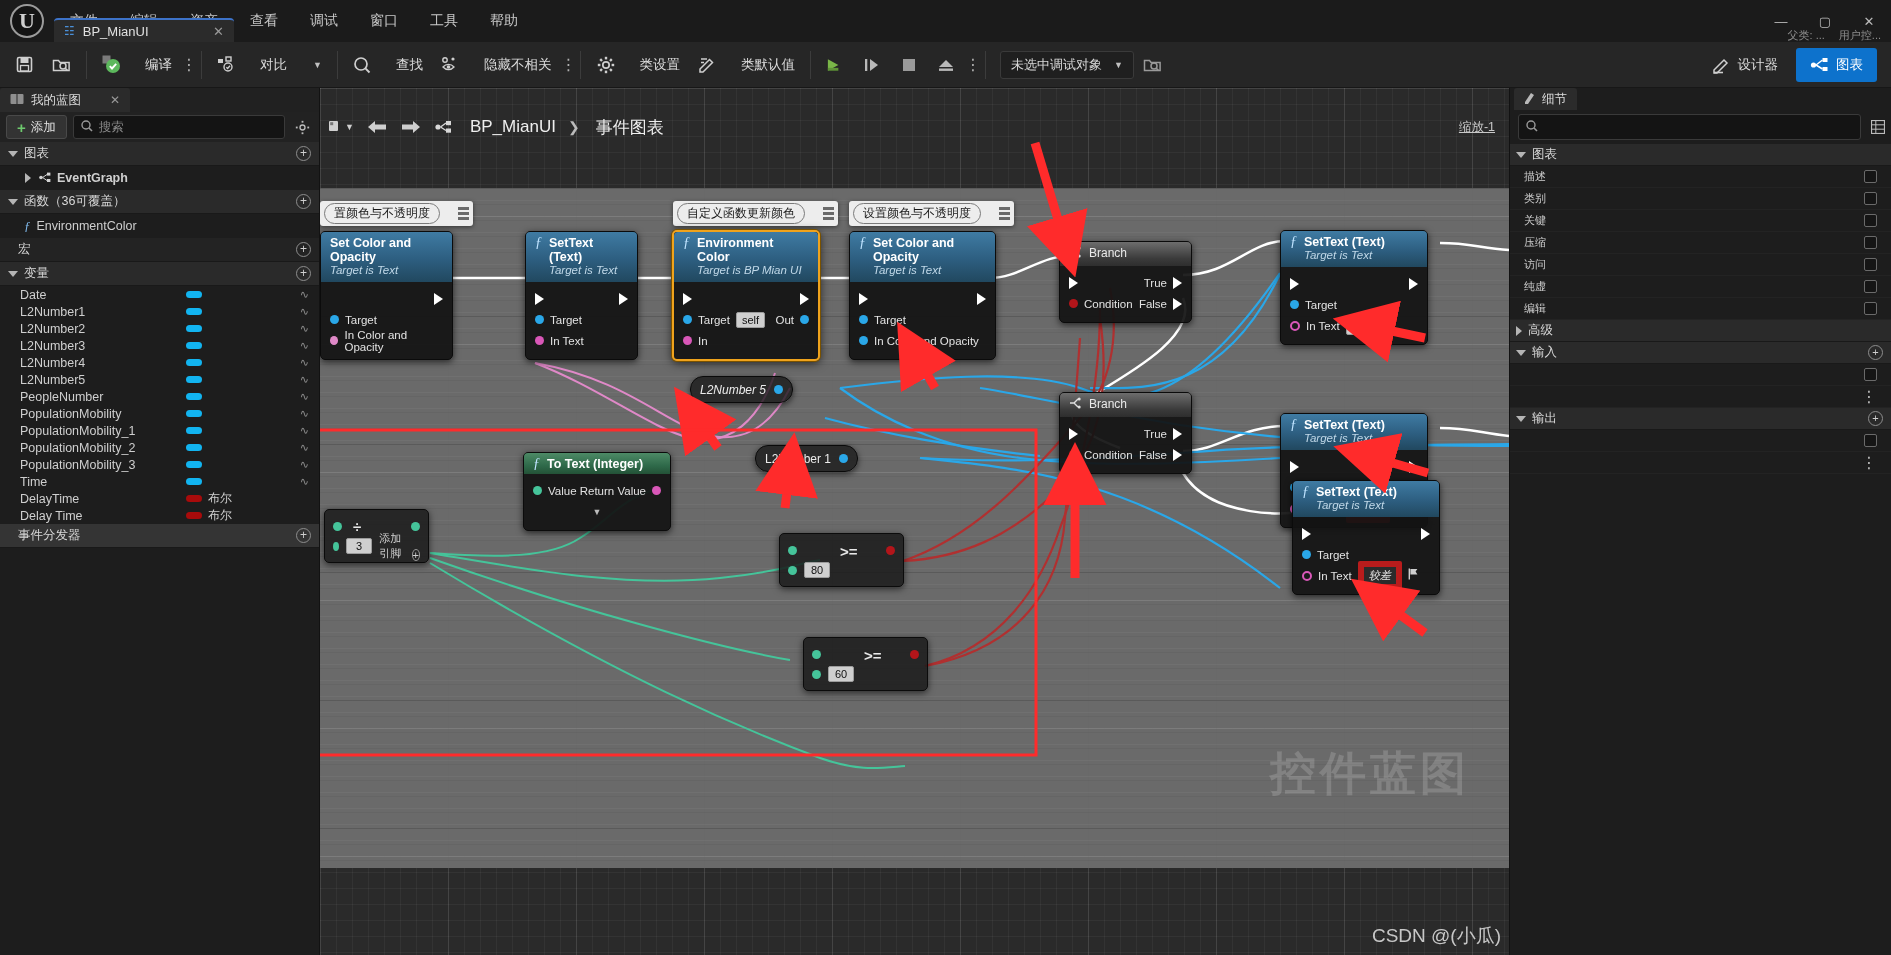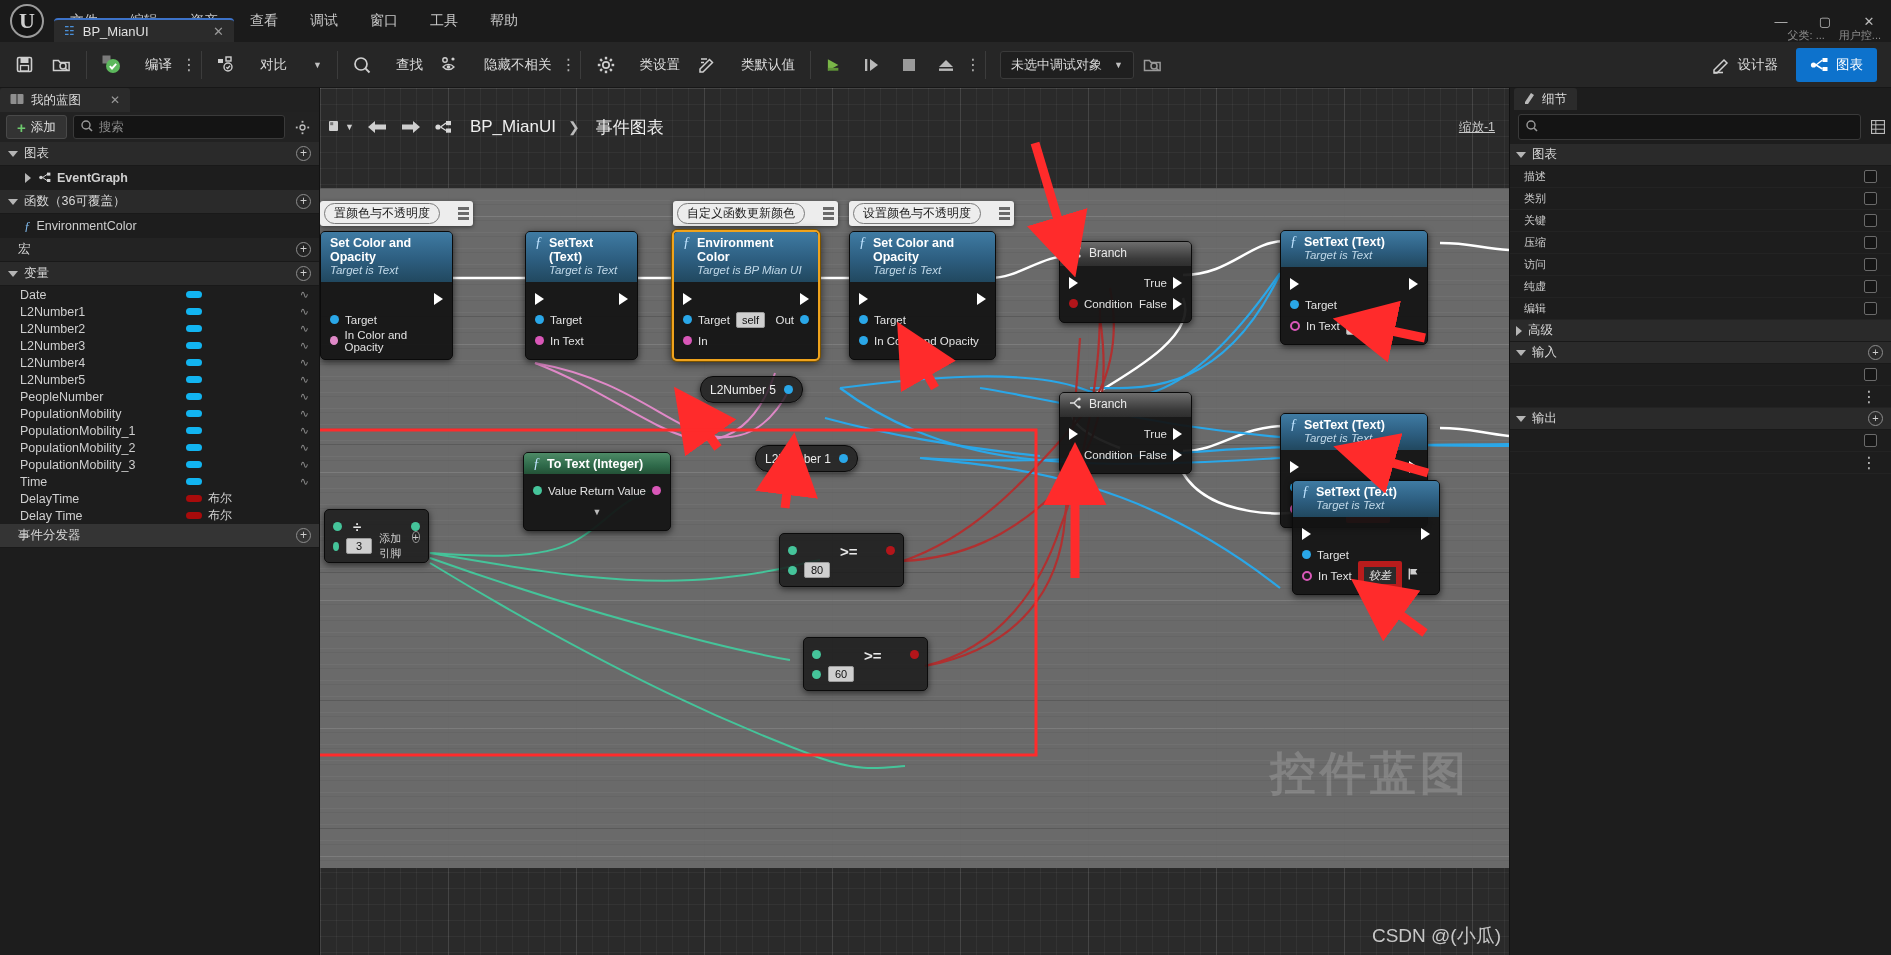--- a/index.html
+++ b/index.html
@@ -235,21 +235,21 @@
   .bubble .bpin { display:flex;flex-direction:column; gap:2px; }
   .bubble .bpin i { display:block;width:11px;height:3px;background:#6a6a6a; }
 
   
   .mathnode {
     position:absolute; background:#1a1a1ad9; border:1px solid #0b0b0b; border-radius:5px;
     box-shadow:0 2px 7px rgba(0,0,0,.6); padding:6px 8px;
   }
   .mathrow { display:flex; align-items:center; gap:7px; height:20px; }
   .mathop { font-size:15px; color:#e8e8e8; margin:0 4px; font-weight:bold; }
-  .addpin { font-size:11px; color:#cfcfcf; display:flex;align-items:flex-start;gap:4px; }
+  .addpin { font-size:11px; color:#cfcfcf; display:flex;align-items:flex-end;gap:4px; }
   .watermark {
     position:absolute; font-size:46px; color:rgba(255,255,255,0.16); font-weight:bold;
     letter-spacing:4px; pointer-events:none;
   }
   .csdn {
     position:absolute; right:8px; bottom:6px; color:#c7c7c7; font-size:19px;
   }
 
   
   .rightpanel {
@@ -1021,21 +1021,21 @@
               <svg width="11" height="12" viewBox="0 0 11 12">
                   <line x1="1.3" y1="0.5" x2="1.3" y2="11.5" stroke="#cfcfcf" stroke-width="1.4"></line>
                   <path d="M2.4 1h7l-1.8 2.6L9.4 6.4h-7z" fill="#cfcfcf"></path>
                 </svg>
             </span>
           </span>
         </div>
       </div>
     </div>
 
-    <div class="varnode" style="left:380px; top:288px;">
+    <div class="varnode" style="left:370px; top:288px;font-style:italic;">
       <span class="vlabel">L2Number 5</span>
       <span class="pin-dot" style="background:#2aa7e8"></span>
     </div>
     <div class="varnode" style="left:435px; top:357px;">
       <span class="vlabel">L2Number 1</span>
       <span class="pin-dot" style="background:#2aa7e8"></span>
     </div>
 
     <div class="node" style="left:203px; top:364px; width:148px;">
       <div class="node-hdr" style="background:linear-gradient(180deg,#4d8a66 0%, #2f6a4a 60%, #235237 100%); padding-bottom:3px;">

